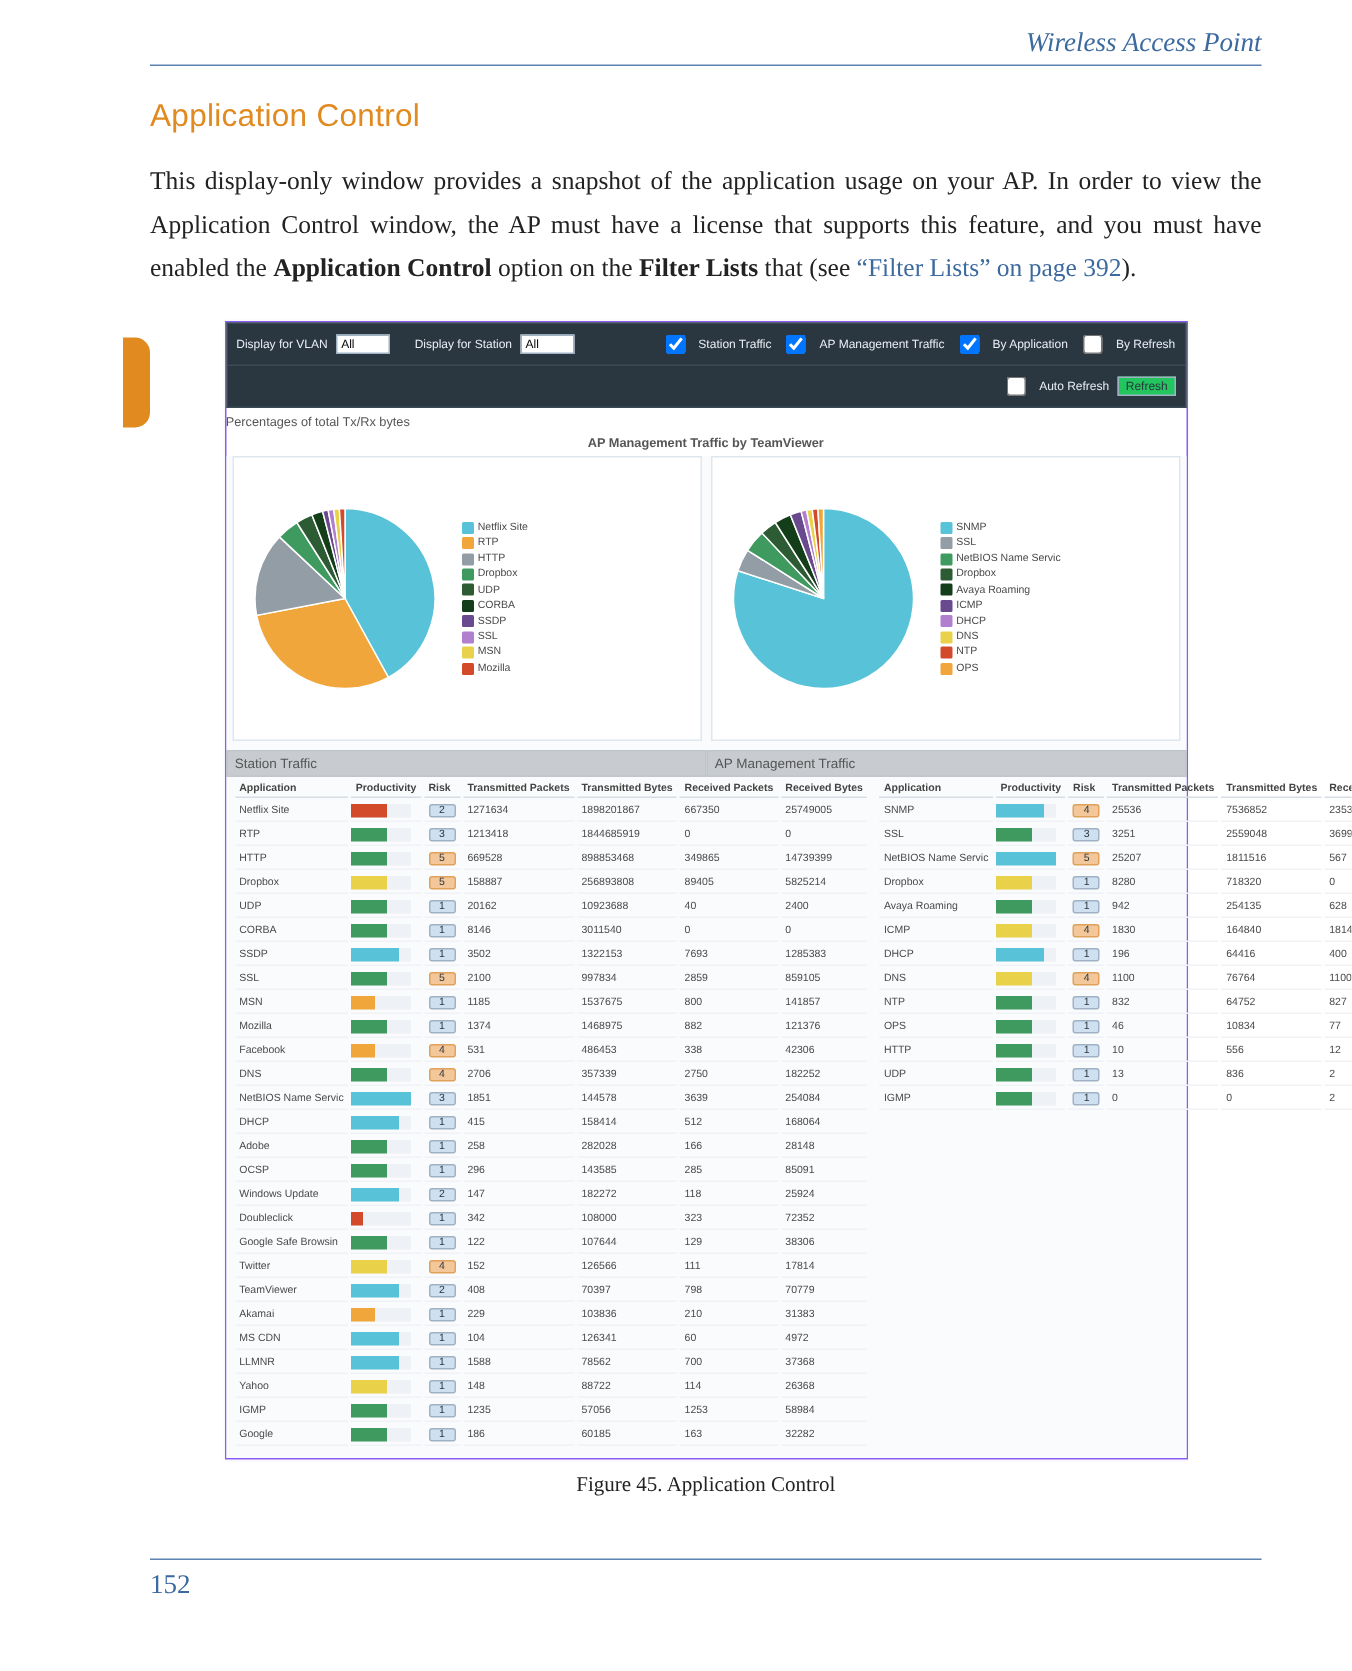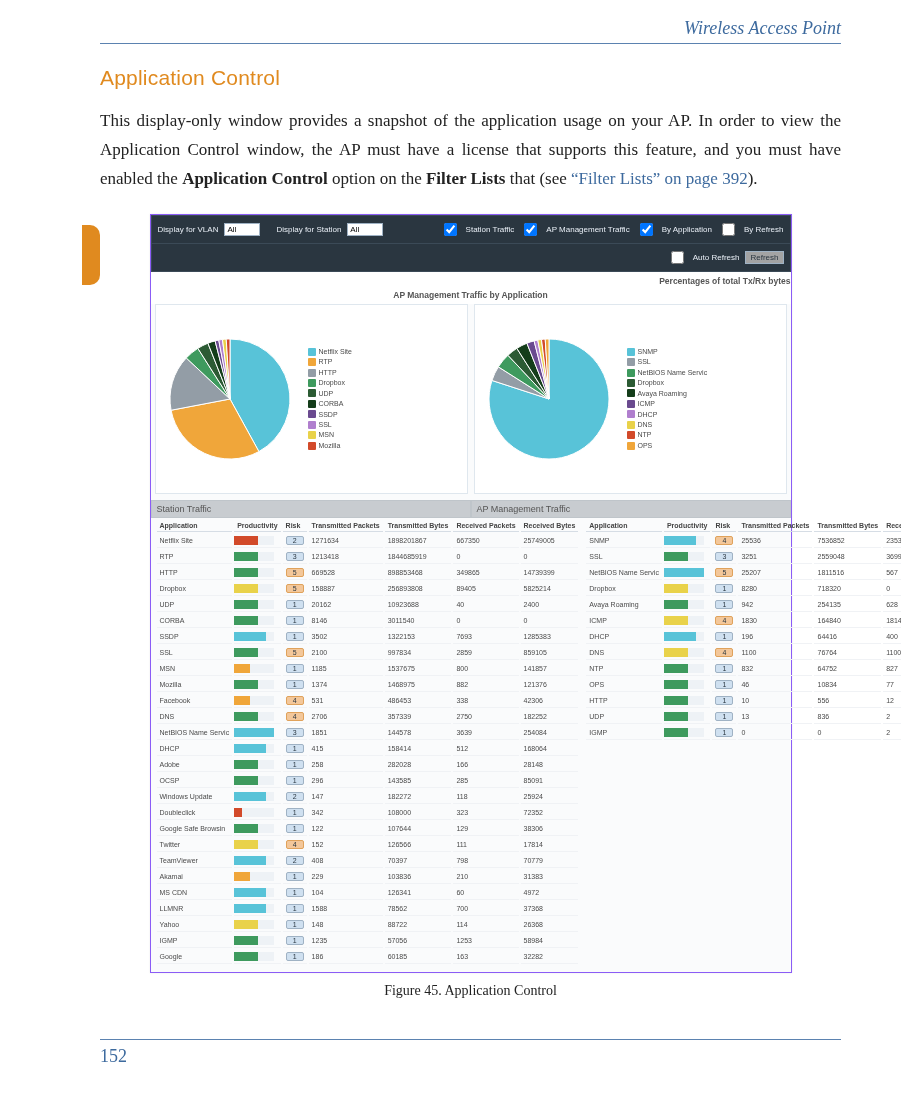--- a/index.html
+++ b/index.html
@@ -69,25 +69,25 @@
     display: flex;
     align-items: center;
     gap: 6px;
     white-space: nowrap;
   }
   .topbar input[type=text]{
     width:30px;font-size:8px;border:1px solid #9fb2c4;background:#fff;
   }
   .topbar .sp{flex:1;}
   .refresh-btn{
-    background:#a3a3a3;color:#2a3640;border:1px solid #9fb2c4;padding:1px 4px;font-size:8px;
+    background:#22c55e;color:#2a3640;border:1px solid #9fb2c4;padding:1px 4px;font-size:8px;
   }
   .charts-title-row{
-    text-align:right;
-    font-weight:bold;
+    text-align:left;
+    font-weight:normal;
     font-size:8.5px;
     padding:4px 0 0 0;
     color:#555;
   }
   .charts-sub-row{
     display:flex;
     font-weight:bold;
     font-size:8.5px;
     color:#555;
   }
@@ -208,21 +208,21 @@
       <span>By Refresh</span>
     </div>
     <div class="topbar" style="justify-content:flex-end;border-top:none">
       <input type="checkbox" style="">
       <span>Auto Refresh</span>
       <button class="refresh-btn">Refresh</button>
     </div>
 
     <div class="charts-title-row">Percentages of total Tx/Rx bytes</div>
     <div class="charts-sub-row">
-      <div>AP Management Traffic by Application</div>
+      <div>AP Management Traffic by TeamViewer</div>
     </div>
 
     <div class="charts-area">
       <div class="chart-box">
         <div class="pie" id="pie0"><svg viewBox="0 0 140 140">
               <path d="M70,70 L70,10 A60,60 0 0 1 98.90522044610293,122.5784008026318 Z" fill="#58c3d8" stroke="#fff" stroke-width="1"></path>
               <path d="M70,70 L98.90522044610293,122.5784008026318 A60,60 0 0 1 11.062764956278691,81.24287887514353 Z" fill="#f0a63a" stroke="#fff" stroke-width="1"></path>
               <path d="M70,70 L11.062764956278691,81.24287887514353 A60,60 0 0 1 26.261882354715276,28.927173644278724 Z" fill="#939da6" stroke="#fff" stroke-width="1"></path>
               <path d="M70,70 L26.261882354715276,28.927173644278724 A60,60 0 0 1 37.85039230126017,19.340324469879114 Z" fill="#3e9a5e" stroke="#fff" stroke-width="1"></path>
               <path d="M70,70 L37.85039230126017,19.340324469879114 A60,60 0 0 1 47.91252683891928,14.213410846704932 Z" fill="#2c5b34" stroke="#fff" stroke-width="1"></path>

